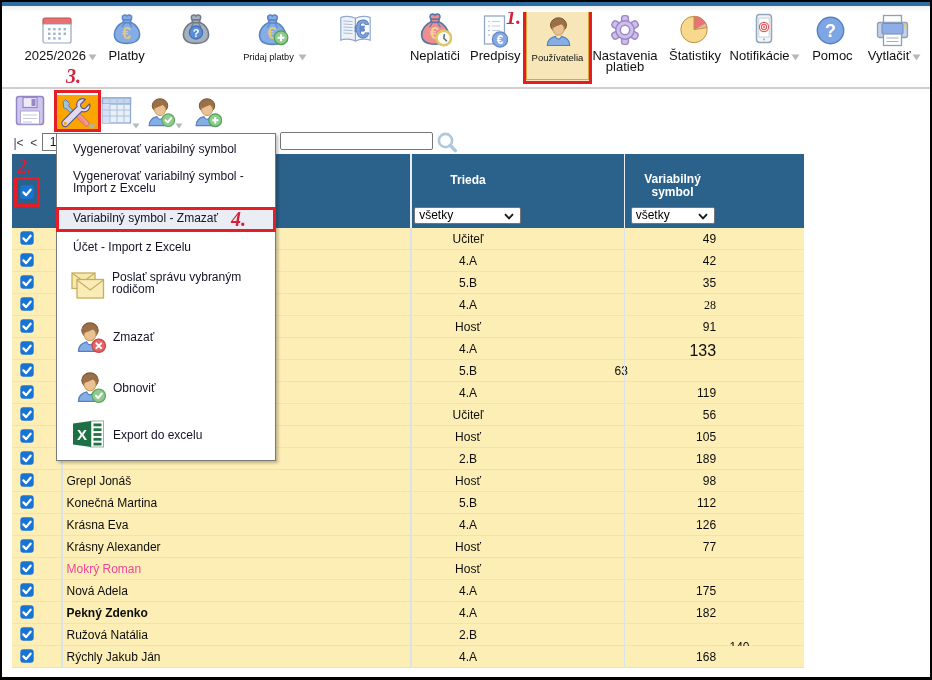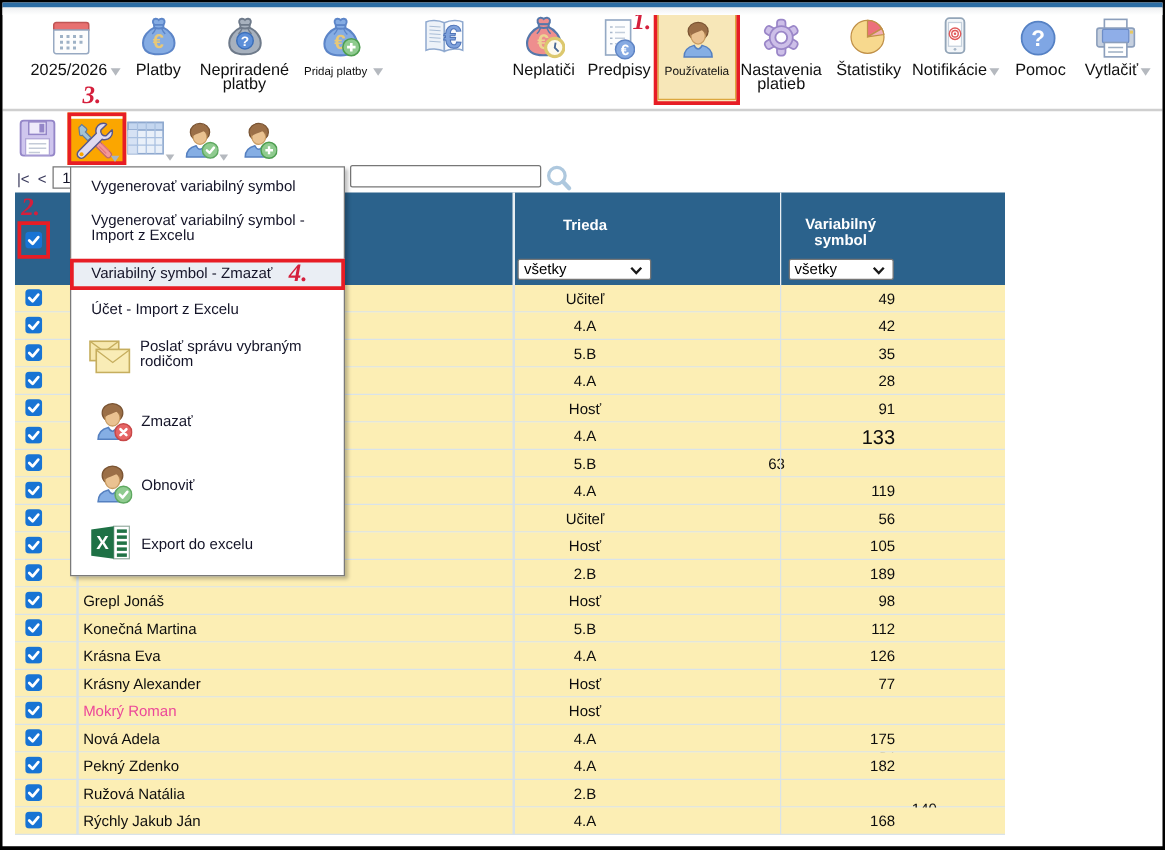--- a/index.html
+++ b/index.html
@@ -124,21 +124,20 @@
 <rect x="7" y="9.5" width="21" height="10.5" rx="1" fill="#8FAEE8" stroke="#6E8EC8" stroke-width="1"></rect>
 <rect x="29" y="10.5" width="2.4" height="2.4" fill="#E8C860"></rect>
 <rect x="8.5" y="20" width="18" height="11.5" fill="#FFF" stroke="#8C9FBC" stroke-width="1.3"></rect>
 <path d="M11.5,24 h12 M11.5,27.5 h12" stroke="#9FB0C4" stroke-width="1.2"></path>
     </svg>
     <div class="lbl" style="left:-24.799999999999997px;top:49.5px;width:160px;font-size:13px">2025/2026</div>
     <svg style="position:absolute;left:87.5px;top:53.5px" width="9" height="7" viewBox="0 0 9 7">
       <path d="M0.5,0.5 L8.5,0.5 L4.5,6.5 Z" fill="#B5B9BF"></path>
     </svg>
     <div class="lbl" style="left:46.7px;top:49.5px;width:160px;font-size:13px">Platby</div>
-    <div class="lbl" style="left:115.5px;top:49.5px;width:160px;font-size:13px">Nepriradené<br>platby</div>
     <div class="lbl" style="left:188.5px;top:52px;width:160px;font-size:9.2px">Pridaj platby</div>
     <svg style="position:absolute;left:297.5px;top:53.5px" width="9" height="7" viewBox="0 0 9 7">
       <path d="M0.5,0.5 L8.5,0.5 L4.5,6.5 Z" fill="#B5B9BF"></path>
     </svg>
     <div class="lbl" style="left:354.9px;top:49.5px;width:160px;font-size:13px">Neplatiči</div>
     <div class="lbl" style="left:415.3px;top:49.5px;width:160px;font-size:13px">Predpisy</div>
     <div class="lbl" style="left:477.5px;top:52px;width:160px;font-size:9.5px">Používatelia</div>
     <div class="lbl" style="left:545px;top:49.5px;width:160px;font-size:13px">Nastavenia<br>platieb</div>
     <div class="lbl" style="left:615px;top:49.5px;width:160px;font-size:13px">Štatistiky</div>
     <div class="lbl" style="left:679.6px;top:49.5px;width:160px;font-size:13px">Notifikácie</div>
@@ -242,21 +241,21 @@
       <path d="M3.4,7.4 L6.1,10.1 L10.6,4.7" stroke="#fff" stroke-width="2.2" fill="none" stroke-linecap="round" stroke-linejoin="round"></path>
     </svg>
     <div style="position:absolute;left:402px;top:275.5px;width:132px;text-align:center;font-size:12px;color:#0d0d0d;">5.B</div>
     <div style="position:absolute;left:614.6px;top:275.5px;width:101.5px;text-align:right;font-size:12px;color:#0d0d0d;">35</div>
     <div style="position:absolute;left:12.2px;top:293.7px;width:791.5px;height:22.0px;background:#FCEEB4;border-bottom:1.5px solid #D9E3E9;"></div>
     <svg style="position:absolute;left:20.3px;top:297.3px" width="14" height="14" viewBox="0 0 14 14">
       <rect x="0.3" y="0.3" width="13.4" height="13.4" rx="3" fill="#1874D4"></rect>
       <path d="M3.4,7.4 L6.1,10.1 L10.6,4.7" stroke="#fff" stroke-width="2.2" fill="none" stroke-linecap="round" stroke-linejoin="round"></path>
     </svg>
     <div style="position:absolute;left:402px;top:297.5px;width:132px;text-align:center;font-size:12px;color:#0d0d0d;">4.A</div>
-    <div style="position:absolute;left:614.6px;top:297.5px;width:101.5px;text-align:right;font-size:12px;color:#0d0d0d;">28</div>
+    <div style="position:absolute;left:614.6px;top:297.5px;width:101.5px;text-align:right;font-size:12px;color:#0d0d0d;font-family:Liberation Serif, serif;">28</div>
     <div style="position:absolute;left:12.2px;top:315.7px;width:791.5px;height:22.0px;background:#FCEEB4;border-bottom:1.5px solid #D9E3E9;"></div>
     <svg style="position:absolute;left:20.3px;top:319.3px" width="14" height="14" viewBox="0 0 14 14">
       <rect x="0.3" y="0.3" width="13.4" height="13.4" rx="3" fill="#1874D4"></rect>
       <path d="M3.4,7.4 L6.1,10.1 L10.6,4.7" stroke="#fff" stroke-width="2.2" fill="none" stroke-linecap="round" stroke-linejoin="round"></path>
     </svg>
     <div style="position:absolute;left:402px;top:319.5px;width:132px;text-align:center;font-size:12px;color:#0d0d0d;">Hosť</div>
     <div style="position:absolute;left:614.6px;top:319.5px;width:101.5px;text-align:right;font-size:12px;color:#0d0d0d;">91</div>
     <div style="position:absolute;left:12.2px;top:337.7px;width:791.5px;height:22.0px;background:#FCEEB4;border-bottom:1.5px solid #D9E3E9;"></div>
     <svg style="position:absolute;left:20.3px;top:341.3px" width="14" height="14" viewBox="0 0 14 14">
       <rect x="0.3" y="0.3" width="13.4" height="13.4" rx="3" fill="#1874D4"></rect>
@@ -345,21 +344,21 @@
       <path d="M3.4,7.4 L6.1,10.1 L10.6,4.7" stroke="#fff" stroke-width="2.2" fill="none" stroke-linecap="round" stroke-linejoin="round"></path>
     </svg>
     <div style="position:absolute;left:66.5px;top:583.5px;font-size:12px;color:#0d0d0d;white-space:nowrap;">Nová Adela</div>
     <div style="position:absolute;left:402px;top:583.5px;width:132px;text-align:center;font-size:12px;color:#0d0d0d;">4.A</div>
     <div style="position:absolute;left:614.6px;top:583.5px;width:101.5px;text-align:right;font-size:12px;color:#0d0d0d;">175</div>
     <div style="position:absolute;left:12.2px;top:601.7px;width:791.5px;height:22.0px;background:#FCEEB4;border-bottom:1.5px solid #D9E3E9;"></div>
     <svg style="position:absolute;left:20.3px;top:605.3000000000001px" width="14" height="14" viewBox="0 0 14 14">
       <rect x="0.3" y="0.3" width="13.4" height="13.4" rx="3" fill="#1874D4"></rect>
       <path d="M3.4,7.4 L6.1,10.1 L10.6,4.7" stroke="#fff" stroke-width="2.2" fill="none" stroke-linecap="round" stroke-linejoin="round"></path>
     </svg>
-    <div style="position:absolute;left:66.5px;top:605.5px;font-size:12px;color:#0d0d0d;white-space:nowrap;">Pekný Zdenko</div>
+    <div style="position:absolute;left:66.5px;top:605.5px;font-size:12px;color:#0d0d0d;white-space:nowrap;font-weight:bold;">Pekný Zdenko</div>
     <div style="position:absolute;left:402px;top:605.5px;width:132px;text-align:center;font-size:12px;color:#0d0d0d;">4.A</div>
     <div style="position:absolute;left:614.6px;top:605.5px;width:101.5px;text-align:right;font-size:12px;color:#0d0d0d;">182</div>
     <div style="position:absolute;left:12.2px;top:623.7px;width:791.5px;height:22.0px;background:#FCEEB4;border-bottom:1.5px solid #D9E3E9;"></div>
     <svg style="position:absolute;left:20.3px;top:627.3000000000001px" width="14" height="14" viewBox="0 0 14 14">
       <rect x="0.3" y="0.3" width="13.4" height="13.4" rx="3" fill="#1874D4"></rect>
       <path d="M3.4,7.4 L6.1,10.1 L10.6,4.7" stroke="#fff" stroke-width="2.2" fill="none" stroke-linecap="round" stroke-linejoin="round"></path>
     </svg>
     <div style="position:absolute;left:66.5px;top:627.5px;font-size:12px;color:#0d0d0d;white-space:nowrap;">Ružová Natália</div>
     <div style="position:absolute;left:402px;top:627.5px;width:132px;text-align:center;font-size:12px;color:#0d0d0d;">2.B</div>
     <div style="position:absolute;left:648px;top:627.5px;width:101.5px;text-align:right;font-size:12px;color:#0d0d0d;margin-top:12px;">140</div>

